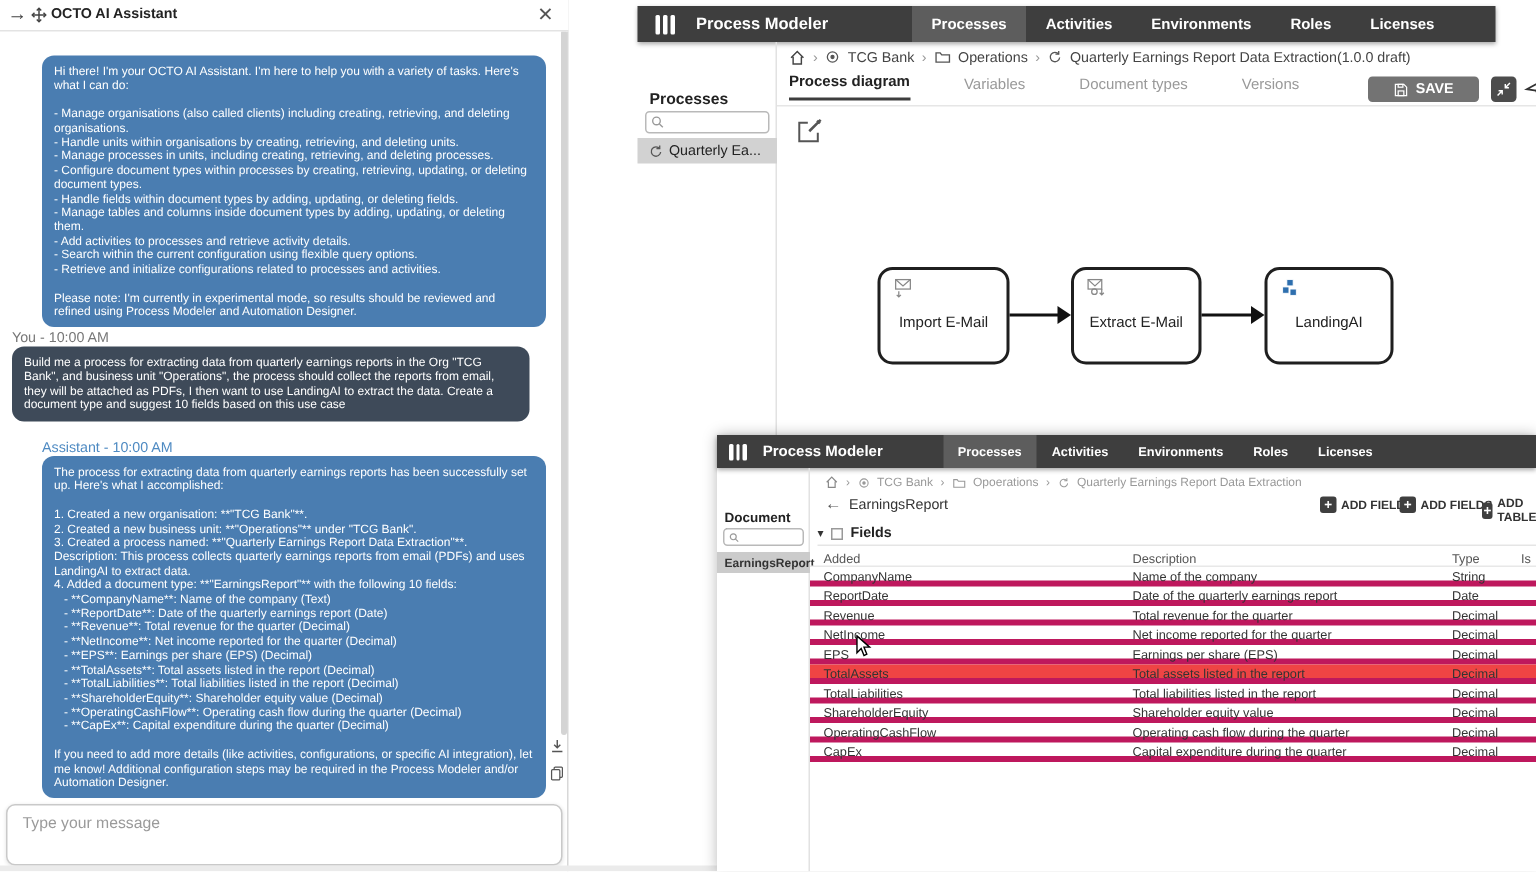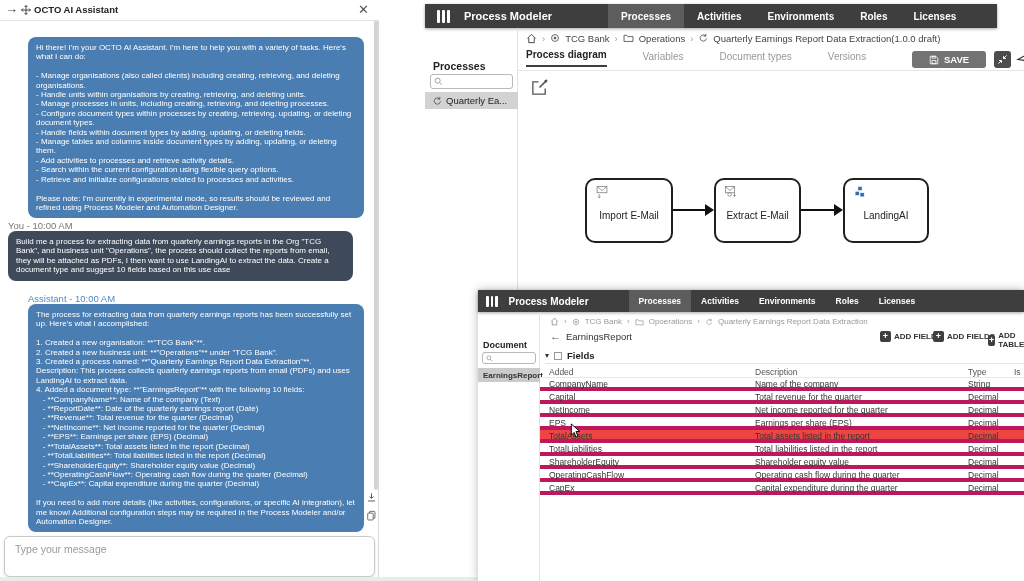--- a/index.html
+++ b/index.html
@@ -427,21 +427,26 @@
         <span class="tc c-desc">Description</span>
         <span class="tc c-type">Type</span>
         <span class="tc c-is">Is</span>
       </div>
       <div class="trow">
         <span class="tc c-name">CompanyName</span>
         <span class="tc c-desc">Name of the company</span>
         <span class="tc c-type">String</span>
       </div>
       <div class="trow">
-        <span class="tc c-name">Capital</span>
+        <span class="tc c-name">ReportDate</span>
+        <span class="tc c-desc">Date of the quarterly earnings report</span>
+        <span class="tc c-type">Date</span>
+      </div>
+      <div class="trow">
+        <span class="tc c-name">Revenue</span>
         <span class="tc c-desc">Total revenue for the quarter</span>
         <span class="tc c-type">Decimal</span>
       </div>
       <div class="trow">
         <span class="tc c-name">NetIncome</span>
         <span class="tc c-desc">Net income reported for the quarter</span>
         <span class="tc c-type">Decimal</span>
       </div>
       <div class="trow">
         <span class="tc c-name">EPS</span>

